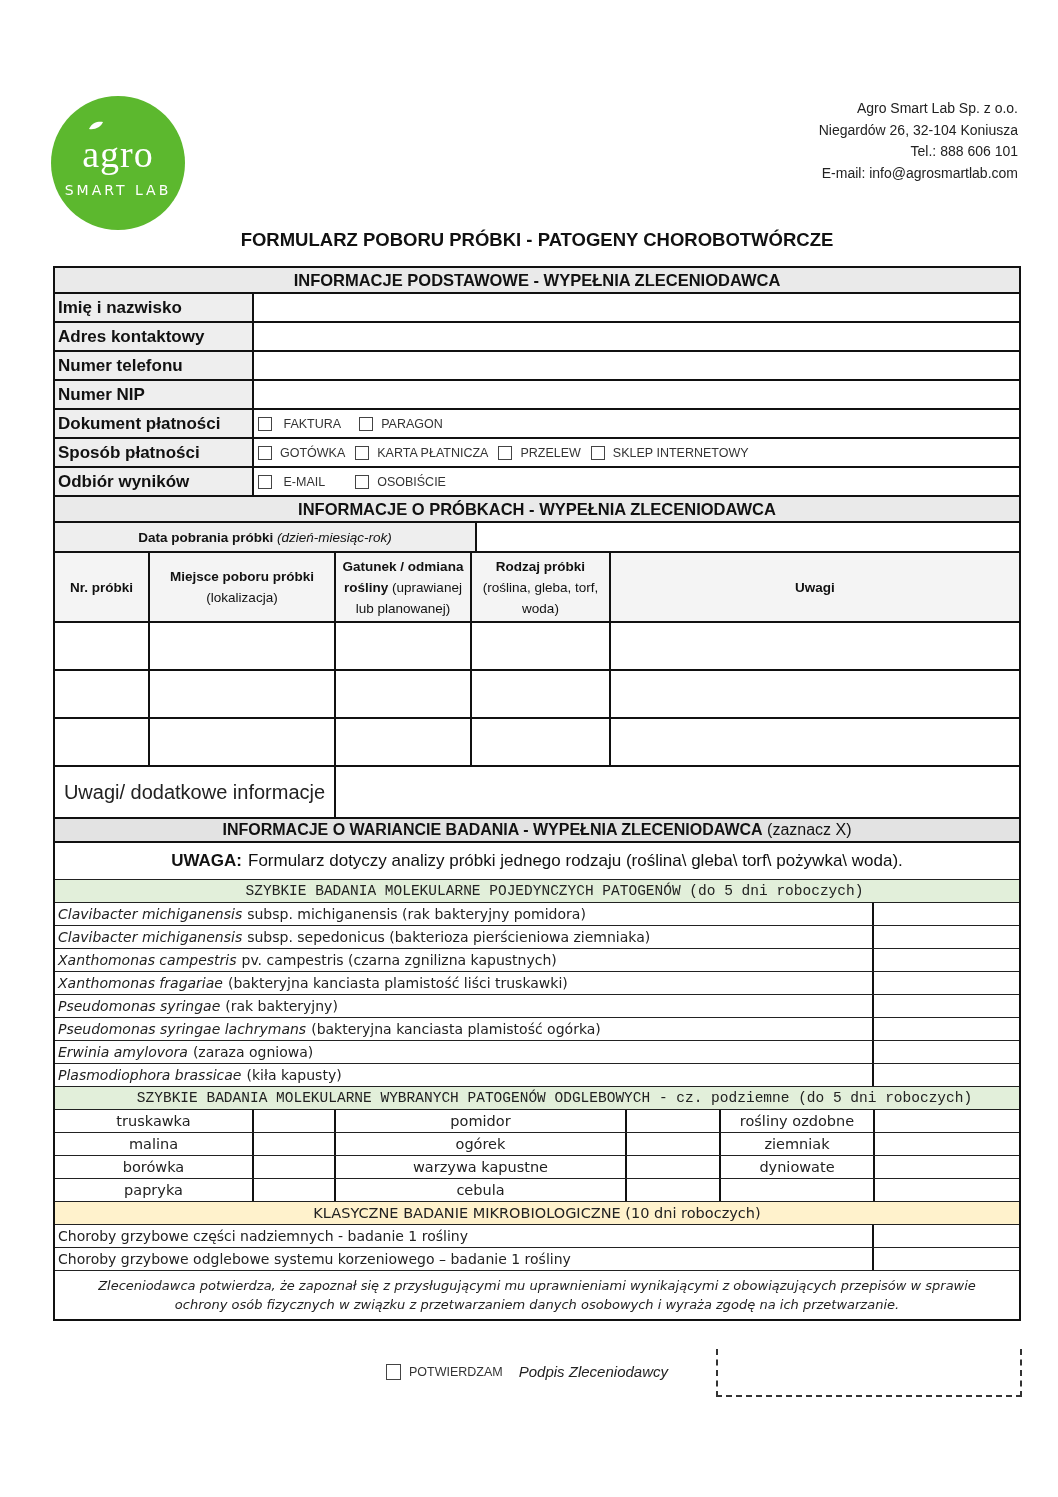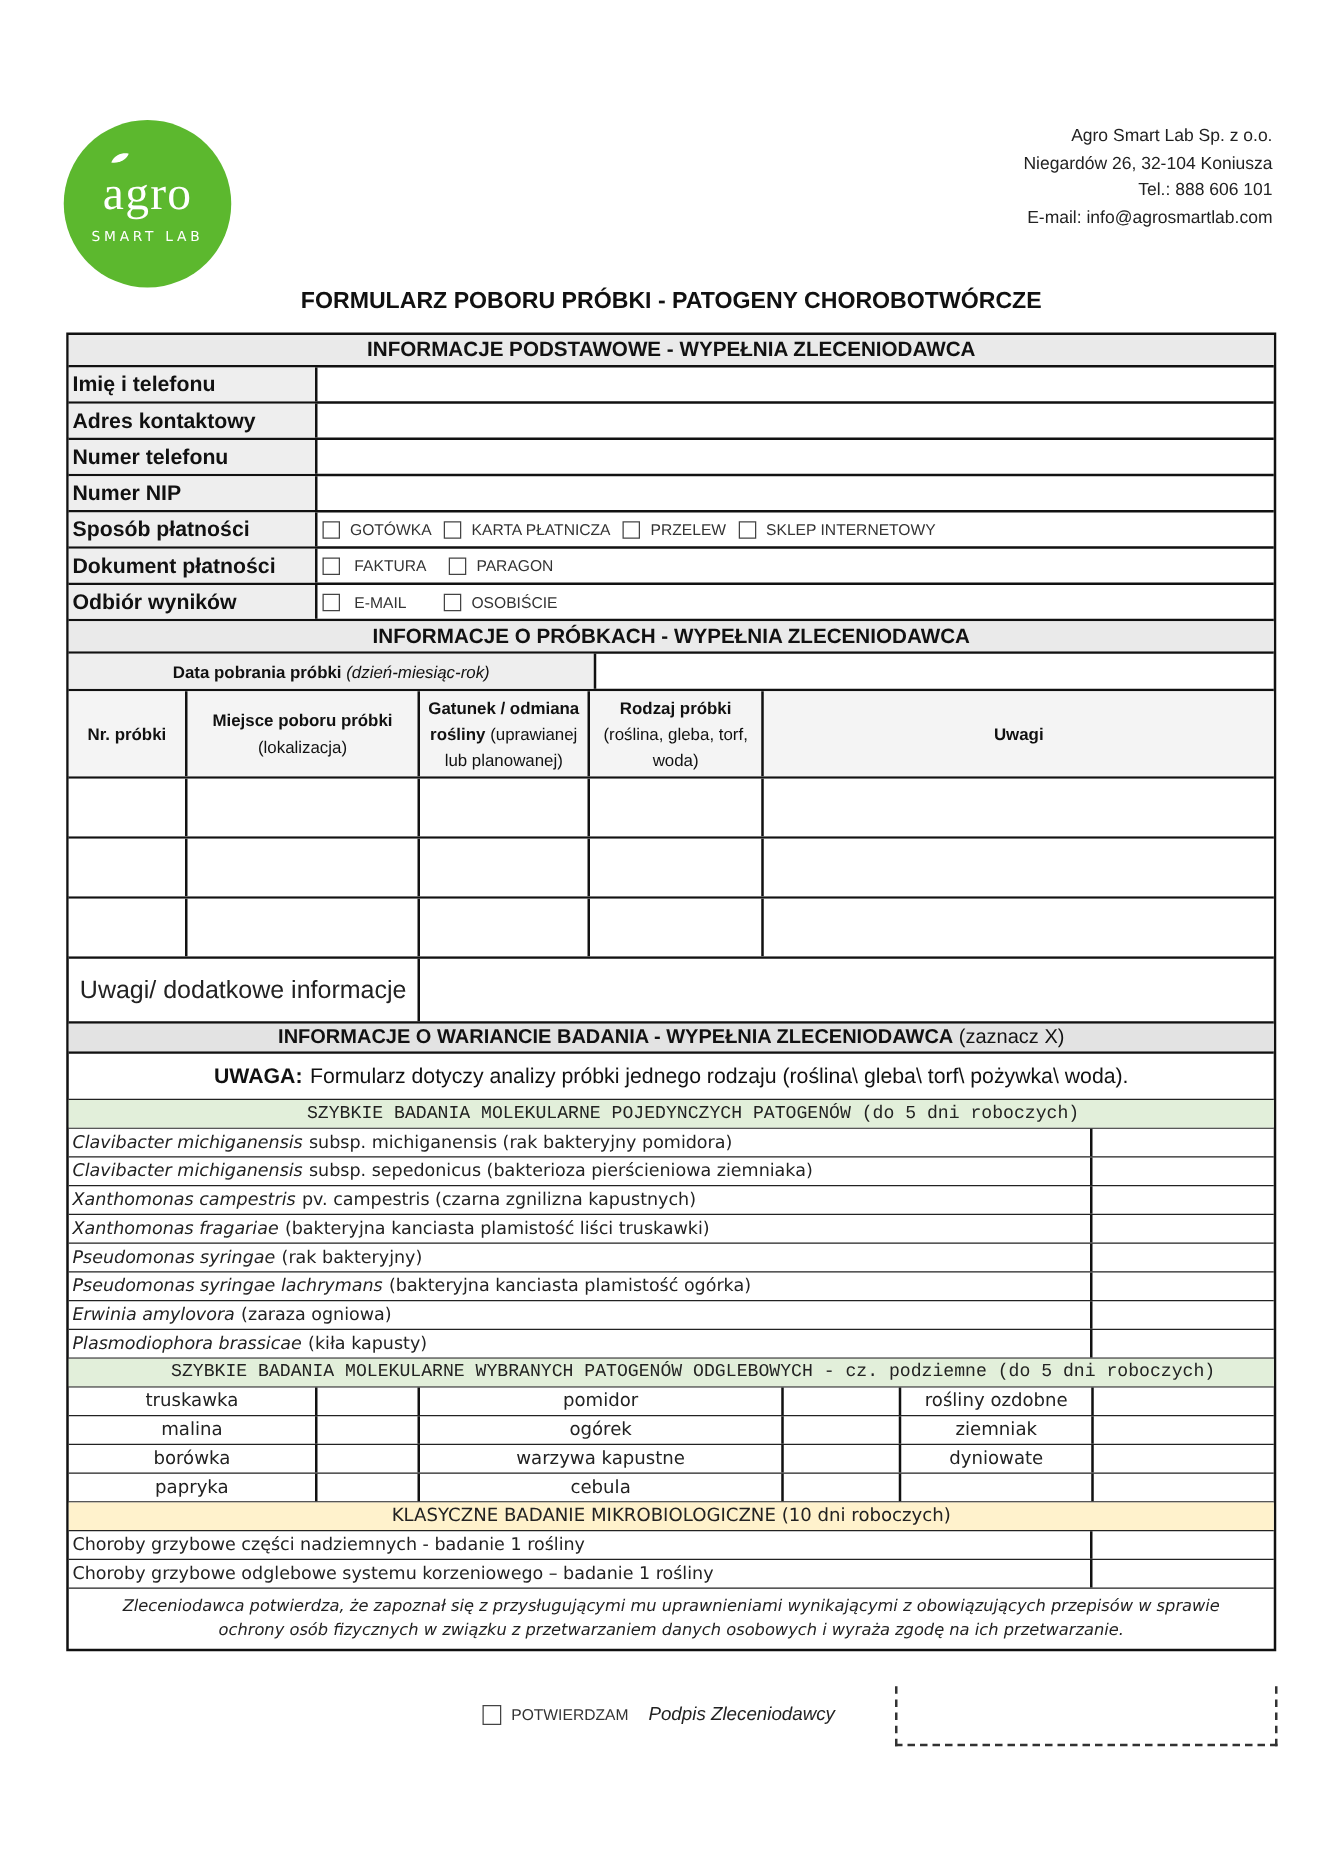--- a/index.html
+++ b/index.html
@@ -1,20 +1,20 @@
 <!DOCTYPE html>
 <html><head>
 <meta charset="utf-8">
 <style>
   html, body { margin:0; padding:0; background:#ffffff; }
   body { width:1058px; height:1497px; position:relative; font-family:"Liberation Sans", sans-serif; color:#111; overflow:hidden; }
   .logo { position:absolute; left:51px; top:96px; width:134px; height:134px; border-radius:50%; background:#5cb82e; display:flex; flex-direction:column; align-items:center; justify-content:center; color:#fff; }
   .logo .word { font-family:Liberation Serif, serif; font-size:38px; letter-spacing:1px; line-height:38px; margin-top:6px; position:relative; }
   .logo .leaf { position:absolute; left:6px; top:-14px; width:16px; height:9px; }
-  .logo .sub { font-family:"DejaVu Sans", sans-serif; font-size:11px; letter-spacing:3px; margin-top:9px; }
+  .logo .sub { font-family:"DejaVu Sans", sans-serif; font-size:14px; letter-spacing:3px; margin-top:9px; }
   .company { position:absolute; right:40px; top:98px; text-align:right; font-size:14px; line-height:21.5px; color:#222; }
   .title { position:absolute; left:0; width:1074px; top:229px; text-align:center; font-weight:bold; font-size:18.5px; color:#111; }
 
   .form { position:absolute; left:53px; top:266px; width:968px; border:2px solid #111; box-sizing:border-box; }
   .row { display:flex; border-top:2px solid #111; box-sizing:border-box; }
   .row:first-child { border-top:none; }
   .row.thin { border-top:1.5px solid #222; }
   .cell { box-sizing:border-box; display:flex; align-items:center; }
   .cell + .cell { border-left:2px solid #111; }
   .hdr { background:#eaeaea; justify-content:center; font-weight:bold; font-size:16.5px; width:100%; height:24px; }
@@ -69,64 +69,64 @@
 </div>
 
 <div class="title">FORMULARZ POBORU PRÓBKI - PATOGENY CHOROBOTWÓRCZE</div>
 
 <div class="form">
   <div class="row">
       <div class="cell hdr">INFORMACJE PODSTAWOWE - WYPEŁNIA ZLECENIODAWCA</div>
     </div>
 
   <div class="row">
-      <div class="cell lbl">Imię i telefonu</div>
+      <div class="cell lbl">Imię i nazwisko</div>
       <div class="cell val"></div>
     </div>
   <div class="row">
       <div class="cell lbl">Adres kontaktowy</div>
       <div class="cell val"></div>
     </div>
   <div class="row">
       <div class="cell lbl">Numer telefonu</div>
       <div class="cell val"></div>
     </div>
   <div class="row">
       <div class="cell lbl">Numer NIP</div>
       <div class="cell val"></div>
     </div>
 
-  <div class="row">
-    <div class="cell lbl">Sposób płatności</div>
-    <div class="cell opts">
-      <span class="opt">
-          <span class="cb"></span>
-          <span>GOTÓWKA</span>
-        </span>
-      <span class="opt">
-          <span class="cb"></span>
-          <span>KARTA PŁATNICZA</span>
-        </span>
-      <span class="opt">
-          <span class="cb"></span>
-          <span>PRZELEW</span>
-        </span>
-      <span class="opt">
-          <span class="cb"></span>
-          <span>SKLEP INTERNETOWY</span>
-        </span>
-    </div>
-  </div>
   <div class="row">
     <div class="cell lbl">Dokument płatności</div>
     <div class="cell opts">
       <span class="opt" style="margin-right:18px"><span class="cb"></span>&nbsp;<span>FAKTURA</span></span>
       <span class="opt">
           <span class="cb"></span>
           <span>PARAGON</span>
+        </span>
+    </div>
+  </div>
+  <div class="row">
+    <div class="cell lbl">Sposób płatności</div>
+    <div class="cell opts">
+      <span class="opt">
+          <span class="cb"></span>
+          <span>GOTÓWKA</span>
+        </span>
+      <span class="opt">
+          <span class="cb"></span>
+          <span>KARTA PŁATNICZA</span>
+        </span>
+      <span class="opt">
+          <span class="cb"></span>
+          <span>PRZELEW</span>
+        </span>
+      <span class="opt">
+          <span class="cb"></span>
+          <span>SKLEP INTERNETOWY</span>
         </span>
     </div>
   </div>
   <div class="row">
     <div class="cell lbl">Odbiór wyników</div>
     <div class="cell opts">
       <span class="opt" style="margin-right:30px"><span class="cb"></span>&nbsp;<span>E-MAIL</span></span>
       <span class="opt">
           <span class="cb"></span>
           <span>OSOBIŚCIE</span>

